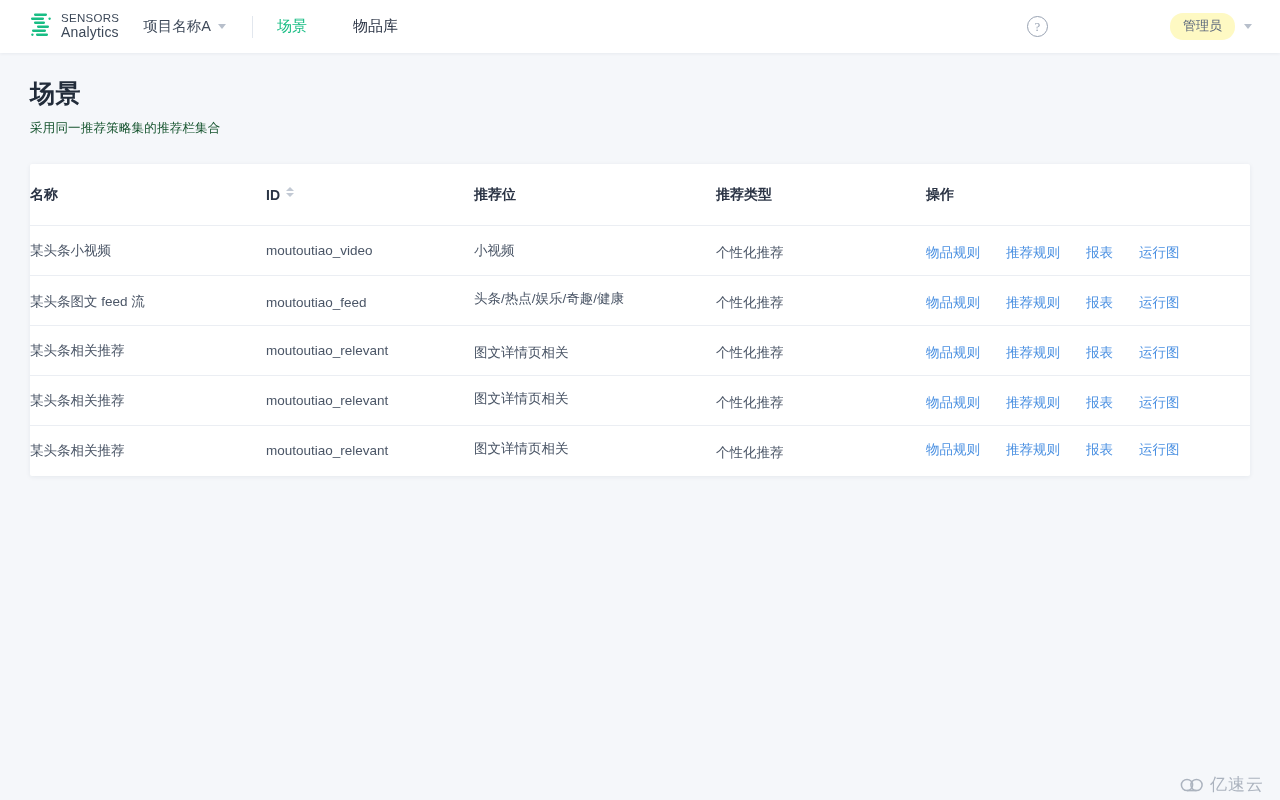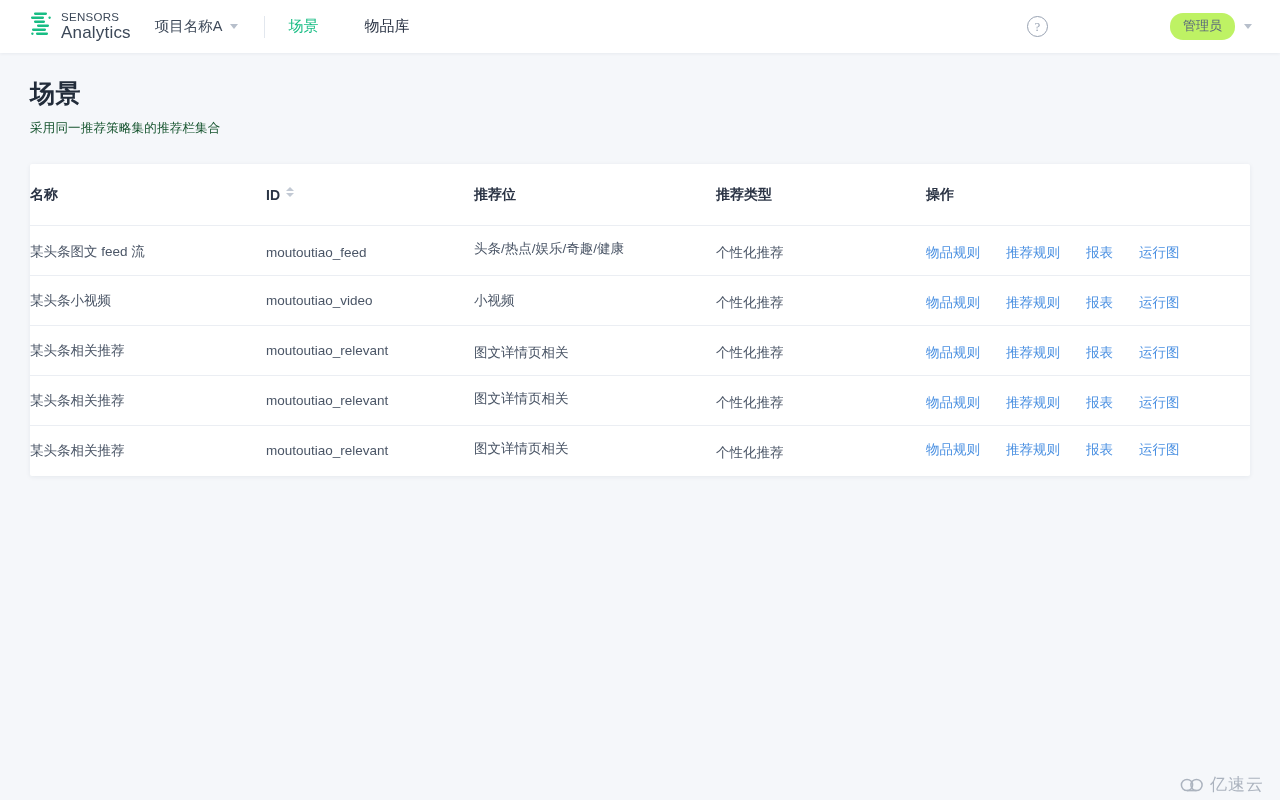--- a/index.html
+++ b/index.html
@@ -42,21 +42,21 @@
     justify-content: center;
     line-height: 1.12;
   }
   .brand-text .l1 {
     font-size: 11.5px;
     letter-spacing: .3px;
     color: #3c4858;
     font-weight: 400;
   }
   .brand-text .l2 {
-    font-size: 17px;
+    font-size: 14px;
     letter-spacing: .2px;
     color: #3c4858;
     font-weight: 400;
   }
 
   .project {
     display: flex;
     align-items: center;
     gap: 7px;
     margin-left: 24px;
@@ -115,21 +115,21 @@
     font-family: "Liberation Serif", serif;
   }
   .user-area {
     display: flex;
     align-items: center;
     gap: 9px;
     margin-left: 122px;
     cursor: pointer;
   }
   .user-pill {
-    background: #bef264;
+    background: #fef9c3;
     color: #5a677c;
     font-size: 13px;
     border-radius: 13px;
     padding: 4px 13px 5px;
     white-space: nowrap;
   }
 
   
   .page {
     padding: 0 30px;
@@ -320,50 +320,50 @@
             </span>
           </th>
           <th>推荐位</th>
           <th>推荐类型</th>
           <th>操作</th>
         </tr>
       </thead>
       <tbody>
 
         <tr>
+          <td class="t-name"><span>某头条小视频</span></td>
+          <td><span>moutoutiao_video</span></td>
+          <td><span>小视频</span></td>
+          <td><span class="nudge-ops-down">个性化推荐</span></td>
+          <td>
+            <div class="ops nudge-ops-down">
+              <a class="op-link">物品规则</a>
+              <a class="op-link">推荐规则</a>
+              <a class="op-link">报表</a>
+              <a class="op-link">运行图</a>
+            </div>
+          </td>
+        </tr>
+
+        <tr>
           <td class="t-name"><span class="nudge-name-down">某头条图文 feed 流</span></td>
           <td><span class="nudge-ops-down">moutoutiao_feed</span></td>
           <td><span class="nudge-slot-up">头条/热点/娱乐/奇趣/健康</span></td>
           <td><span class="nudge-ops-down">个性化推荐</span></td>
           <td>
             <div class="ops nudge-ops-down">
               <a class="op-link">物品规则</a>
               <a class="op-link">推荐规则</a>
               <a class="op-link">报表</a>
               <a class="op-link">运行图</a>
             </div>
           </td>
         </tr>
 
         <tr>
-          <td class="t-name"><span>某头条小视频</span></td>
-          <td><span>moutoutiao_video</span></td>
-          <td><span>小视频</span></td>
-          <td><span class="nudge-ops-down">个性化推荐</span></td>
-          <td>
-            <div class="ops nudge-ops-down">
-              <a class="op-link">物品规则</a>
-              <a class="op-link">推荐规则</a>
-              <a class="op-link">报表</a>
-              <a class="op-link">运行图</a>
-            </div>
-          </td>
-        </tr>
-
-        <tr>
           <td class="t-name"><span>某头条相关推荐</span></td>
           <td><span>moutoutiao_relevant</span></td>
           <td><span class="nudge-ops-down">图文详情页相关</span></td>
           <td><span class="nudge-ops-down">个性化推荐</span></td>
           <td>
             <div class="ops nudge-ops-down">
               <a class="op-link">物品规则</a>
               <a class="op-link">推荐规则</a>
               <a class="op-link">报表</a>
               <a class="op-link">运行图</a>

